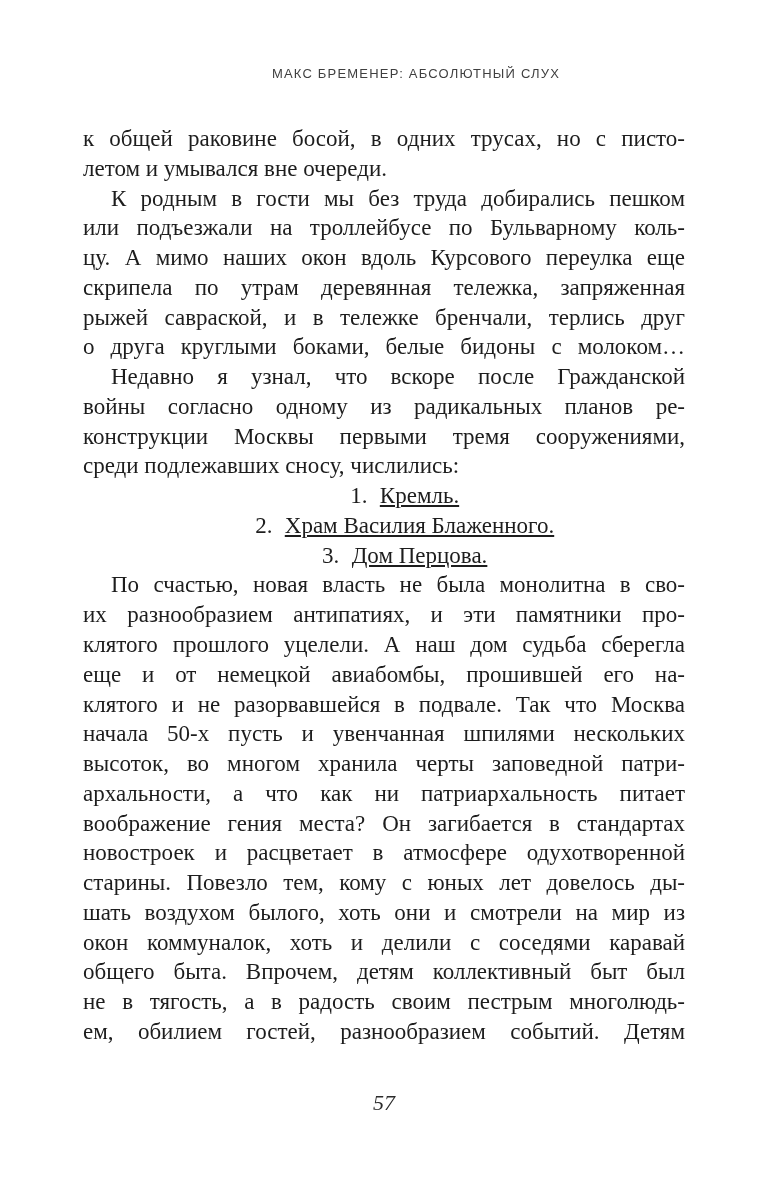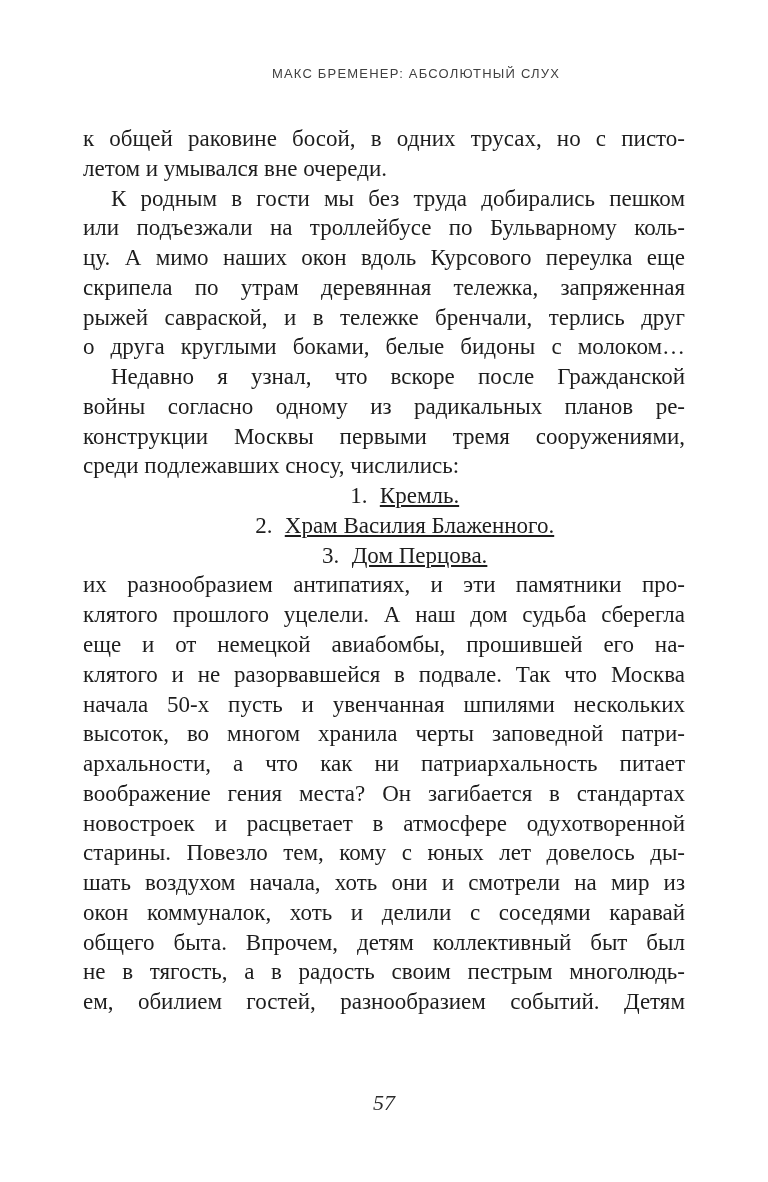--- a/index.html
+++ b/index.html
@@ -87,31 +87,32 @@
       <div class="line just">скрипела по утрам деревянная тележка, запряженная</div>
       <div class="line just">рыжей савраской, и в тележке бренчали, терлись друг</div>
       <div class="line just">о друга круглыми боками, белые бидоны с молоком…</div>
       <div class="line just indent">Недавно я узнал, что вскоре после Гражданской</div>
       <div class="line just">войны согласно одному из радикальных планов ре-</div>
       <div class="line just">конструкции Москвы первыми тремя сооружениями,</div>
       <div class="line">среди подлежавших сносу, числились:</div>
       <div class="list-line"><span class="list-num">1.</span><span>Кремль.</span></div>
       <div class="list-line"><span class="list-num">2.</span><span>Храм Василия Блаженного.</span></div>
       <div class="list-line"><span class="list-num">3.</span><span>Дом Перцова.</span></div>
+      <div class="line just indent">По счастью, новая власть не была монолитна в сво-</div>
       <div class="line just">их разнообразием антипатиях, и эти памятники про-</div>
       <div class="line just">клятого прошлого уцелели. А наш дом судьба сберегла</div>
       <div class="line just">еще и от немецкой авиабомбы, прошившей его на-</div>
       <div class="line just">клятого и не разорвавшейся в подвале. Так что Москва</div>
       <div class="line just">начала 50-х пусть и увенчанная шпилями нескольких</div>
       <div class="line just">высоток, во многом хранила черты заповедной патри-</div>
       <div class="line just">архальности, а что как ни патриархальность питает</div>
       <div class="line just">воображение гения места? Он загибается в стандартах</div>
       <div class="line just">новостроек и расцветает в атмосфере одухотворенной</div>
       <div class="line just">старины. Повезло тем, кому с юных лет довелось ды-</div>
-      <div class="line just">шать воздухом начала, хоть они и смотрели на мир из</div>
+      <div class="line just">шать воздухом былого, хоть они и смотрели на мир из</div>
       <div class="line just">окон коммуналок, хоть и делили с соседями каравай</div>
       <div class="line just">общего быта. Впрочем, детям коллективный быт был</div>
       <div class="line just">не в тягость, а в радость своим пестрым многолюдь-</div>
       <div class="line just">ем, обилием гостей, разнообразием событий. Детям</div>
     </div>
 
   <div class="page-number">57</div>
 </div>
 
 </body></html>

